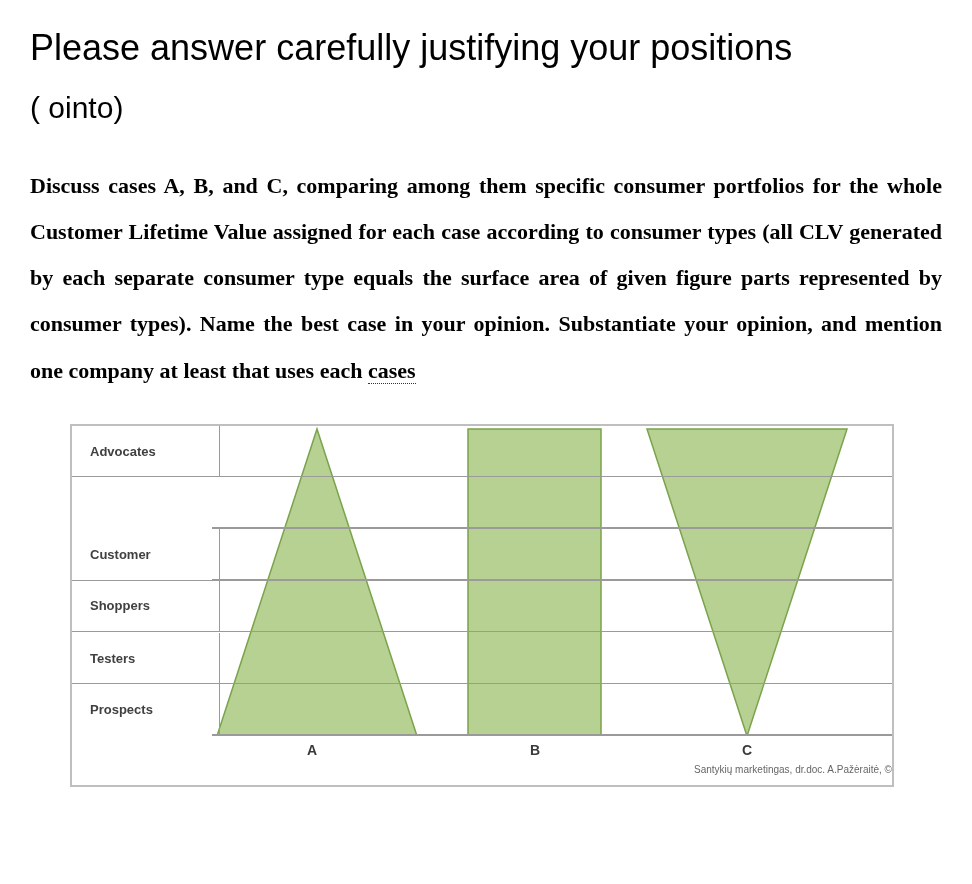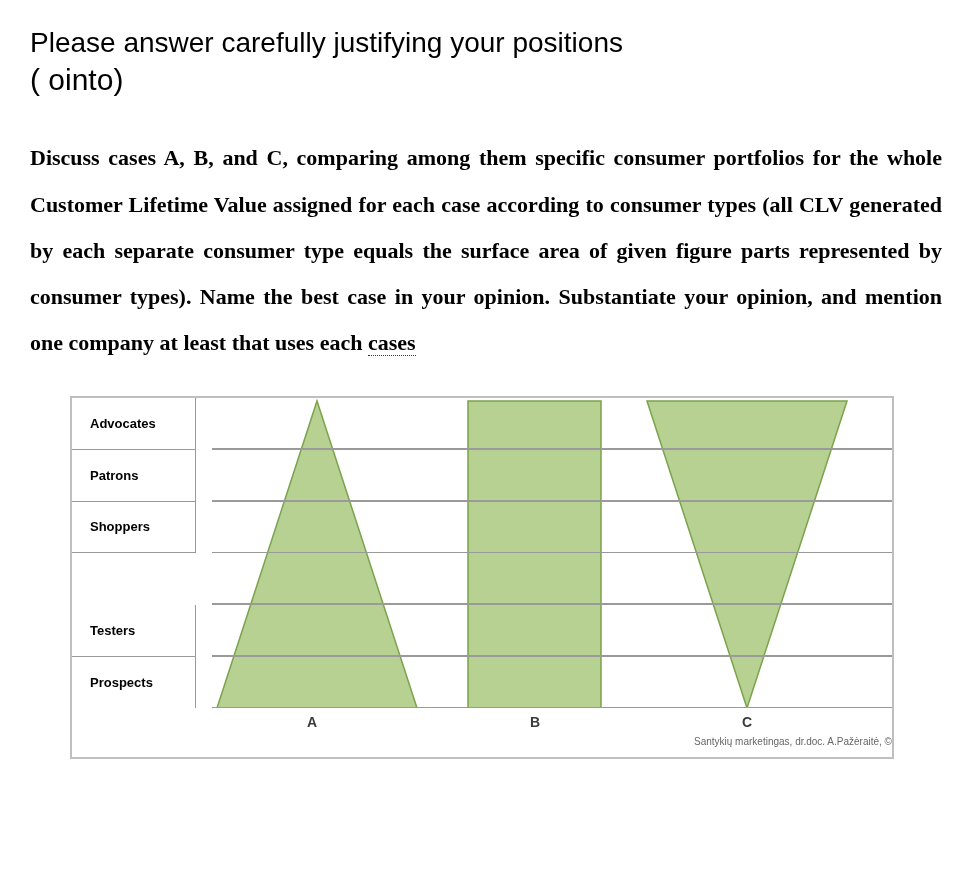--- a/index.html
+++ b/index.html
@@ -5,24 +5,24 @@
   body {
     margin: 0;
     padding: 25px 30px;
     font-family: Arial, Helvetica, sans-serif;
     background: #fff;
     color: #000;
     width: 972px;
     box-sizing: border-box;
   }
   .header-line {
-    font-size: 28px;
+    font-size: 36px;
     font-weight: 400;
     line-height: 1.3;
-    margin-bottom: 4px;
+    margin-bottom: 21px;
   }
   .header-fragment {
     font-size: 30px;
     font-weight: 400;
     line-height: 1.0;
     margin-bottom: 40px;
     font-family: Liberation Sans, sans-serif;
   }
   .instruction {
     font-family: 'Times New Roman', Times, serif;
@@ -52,29 +52,29 @@
     left: 0;
     right: 0;
     height: 51.6px;
     box-sizing: border-box;
   }
   .row-label-cell {
     position: absolute;
     left: 0;
     top: 0;
     bottom: 0;
-    width: 124px;
+    width: 148px;
     border-right: 1.5px solid #9a9a9a;
     border-bottom: 1.5px solid #9a9a9a;
     display: flex;
     align-items: center;
     padding-left: 18px;
     font-size: 13px;
     font-weight: bold;
-    color: #000000;
+    color: #404040;
     font-family: Arial, sans-serif;
     box-sizing: border-box;
   }
   .row-line {
     position: absolute;
     left: 140px;
     right: 0;
     bottom: 0;
     height: 1.5px;
     background: #9a9a9a;
@@ -129,28 +129,28 @@
     </svg>
     <svg class="shape" style="left:570px;width:210px;height:310px" viewBox="0 0 210 310" preserveAspectRatio="none">
       <polygon points="5,3 205,3 105,310" fill="#b6d192" stroke="#7aa34b" stroke-width="1.5"></polygon>
     </svg>
 
     <div class="row" style="top:0px">
       <div class="row-label-cell">Advocates</div>
       <div class="row-line"></div>
     </div>
     <div class="row" style="top:51.6px">
-      <div class="row-label-cell">Patrons</div>
       <div class="row-line"></div>
     </div>
     <div class="row" style="top:103.2px">
-      <div class="row-label-cell">Shoppers</div>
+      <div class="row-label-cell">Customer</div>
       <div class="row-line"></div>
     </div>
     <div class="row" style="top:154.8px">
+      <div class="row-label-cell">Shoppers</div>
       <div class="row-line"></div>
     </div>
     <div class="row" style="top:207px">
       <div class="row-label-cell">Testers</div>
       <div class="row-line"></div>
     </div>
     <div class="row" style="top:258px;height:52px">
       <div class="row-label-cell" style="border-bottom:none">Prospects</div>
       <div class="row-line"></div>
     </div>

